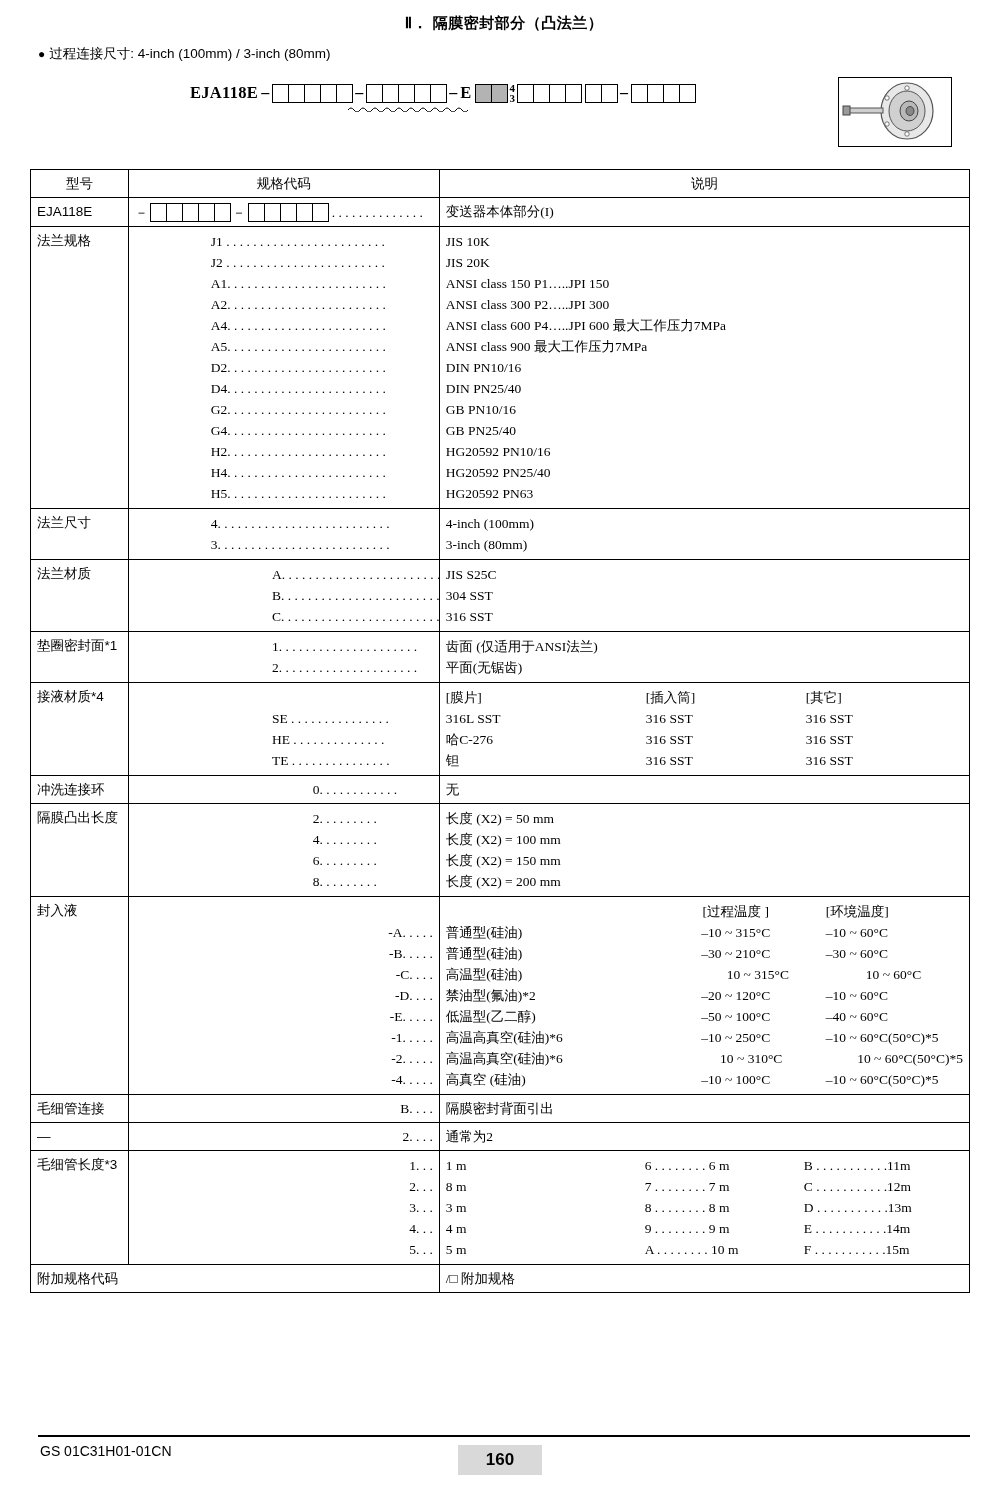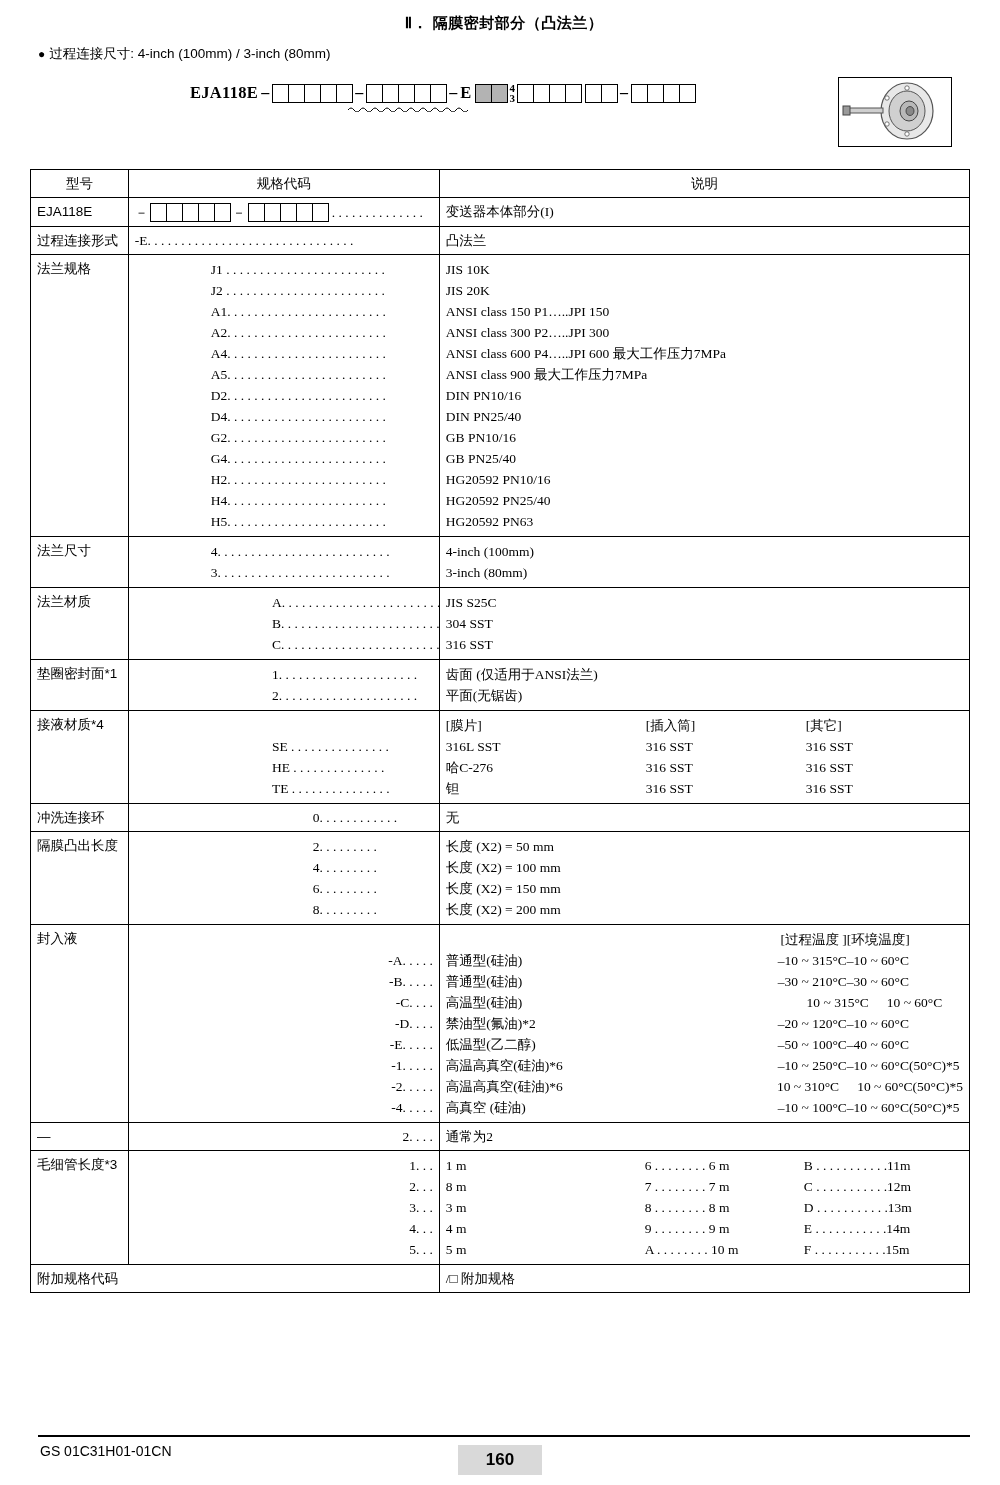--- a/index.html
+++ b/index.html
@@ -155,21 +155,21 @@
     font-family: "Liberation Sans", sans-serif;
     font-size: 13.5px;
     padding: 5px 0;
   }
   .mid { vertical-align: middle; }
   .codelist div, .desclist div { line-height: 21px; white-space: nowrap; }
   .cols3 { display: flex; }
   .cols3 > div:nth-child(1) { width: 200px; }
   .cols3 > div:nth-child(2) { width: 160px; }
   .temp-cols > div:nth-child(1) { width: 200px; }
-  .temp-cols > div:nth-child(2) { width: 180px; text-align: right; margin-left: 21px; }
+  .temp-cols > div:nth-child(2) { width: 180px; text-align: center; }
   .cap-cols > div { width: 160px; }
   .inline-boxes { display: inline-flex; vertical-align: middle; }
   
   .foot {
     position: absolute;
     left: 0; right: 0;
     bottom: 18px;
     height: 46px;
   }
   .foot-rule {
@@ -318,25 +318,20 @@
               <span class="box"></span>
               <span class="box"></span>
               <span class="box"></span>
               <span class="box"></span>
             <span style="margin-left:4px">. . . . . . . . . . . . . .</span>
           </span>
         </td>
         <td class="desc mid">变送器本体部分(I)</td>
       </tr>
 
-      <tr>
-        <td class="lbl mid">过程连接形式</td>
-        <td class="codecell mid" colspan="6">-E. . . . . . . . . . . . . . . . . . . . . . . . . . . . . . .</td>
-        <td class="desc mid">凸法兰</td>
-      </tr>
 
       <tr>
         <td class="lbl mid">法兰规格</td>
         <td style="border-right:none"></td>
         <td class="codecell codelist" colspan="5" style="border-left:none">
           <div>J1 . . . . . . . . . . . . . . . . . . . . . . . .</div>
           <div>J2 . . . . . . . . . . . . . . . . . . . . . . . .</div>
           <div>A1. . . . . . . . . . . . . . . . . . . . . . . .</div>
           <div>A2. . . . . . . . . . . . . . . . . . . . . . . .</div>
           <div>A4. . . . . . . . . . . . . . . . . . . . . . . .</div>
@@ -531,20 +526,28 @@
             <div style="padding-left:18px">10 ~ 60°C(50°C)*5</div>
           </div>
           <div class="cols3 temp-cols">
             <div>高真空 (硅油)</div>
             <div>–10 ~ 100°C</div>
             <div>–10 ~ 60°C(50°C)*5</div>
           </div>
         </td>
       </tr>
 
+      <tr>
+        <td class="lbl mid">毛细管连接</td>
+        <td style="border-right:none"></td>
+        <td style="border-left:none;border-right:none"></td>
+        <td style="border-left:none;border-right:none"></td>
+        <td class="codecell mid" colspan="3" style="border-left:none;text-align:right">B. . . .</td>
+        <td class="desc mid">隔膜密封背面引出</td>
+      </tr>
 
       <tr>
         <td class="lbl mid">—</td>
         <td style="border-right:none"></td>
         <td style="border-left:none;border-right:none"></td>
         <td style="border-left:none;border-right:none"></td>
         <td class="codecell mid" colspan="3" style="border-left:none;text-align:right">2. . . .</td>
         <td class="desc mid">通常为2</td>
       </tr>
 

